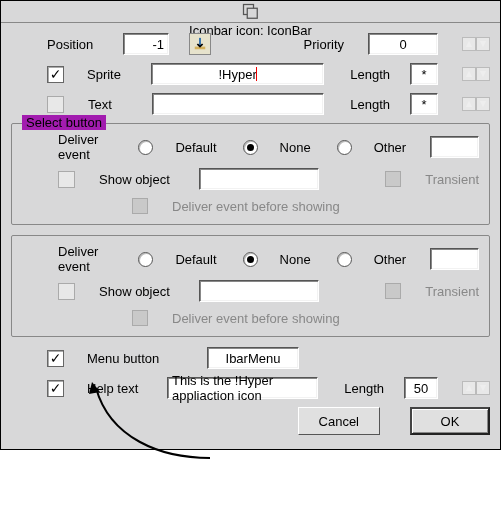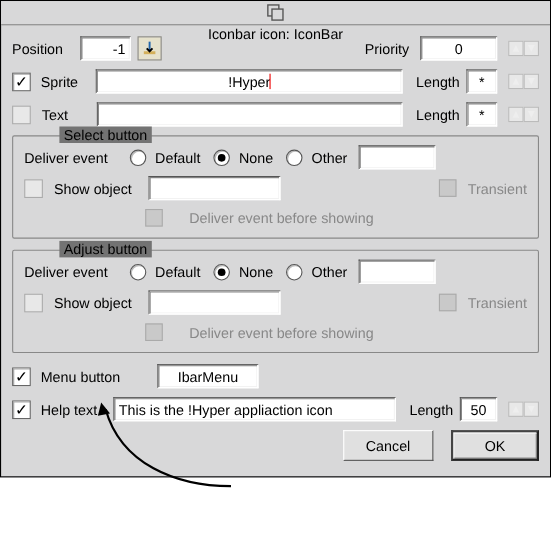--- a/index.html
+++ b/index.html
@@ -2,32 +2,32 @@
 <html><head>
 <meta charset="utf-8">
 <style>
   * { box-sizing: border-box; margin: 0; padding: 0; font-family: Arial, Helvetica, sans-serif; font-size: 13px; }
   body { background: #fff; }
   .window { width: 501px; border: 1px solid #000; background: #d8d8d9; position: relative; }
   .titlebar { display: flex; align-items: center; background: #d8d8d9; border-bottom: 1px solid #888; height: 22px; flex-direction: column; }
   .titlebar .corner-icon { width: 20px; height: 20px; margin: 1px 3px; display:flex; align-items:center; justify-content:center; }
   .titlebar .title-text { flex: 1; text-align: center; color: #000; }
   .body { padding: 10px 10px 14px 10px; }
-  .row { display:flex; align-items:center; gap:6px; margin-bottom:8px; }
+  .row { display:flex; align-items:center; gap:20px; margin-bottom:8px;margin-left:36px; }
   .label { color:#000; }
   .sunken { background:#fff; border:1px solid #000; border-top-color:#555; border-left-color:#555; border-right-color:#fff; border-bottom-color:#fff; box-shadow: inset 1px 1px 0 #888, inset -1px -1px 0 #f2f2f2; padding:2px 4px; height:22px; display:flex; align-items:center; }
   .triangle-pair { display:flex; gap:0; margin-left:4px; }
   .tri-up, .tri-down { width:14px; height:14px; background:#e8e8e8; border:1px solid #bbb; display:flex; align-items:center; justify-content:center; }
   .tri-up svg, .tri-down svg { width:10px; height:10px; }
   .icon-btn { width:22px; height:22px; background:#e6e2cc; border:1px solid #888; display:flex; align-items:center; justify-content:center; }
   .checkbox { width:17px; height:17px; border:1px solid #666; background:#fff; display:inline-flex; align-items:center; justify-content:center; margin-right:3px; box-shadow: inset 1px 1px 0 #aaa; flex-shrink:0; }
   .checkbox.checked::after { content:"✓"; color:#000; font-size:14px; line-height:1; }
   .cb-disabled { width:17px; height:17px; border:1px solid #aaa; background:#e8e8e8; display:inline-block; margin-right:4px; flex-shrink:0; }
   .fieldset { border:1px solid #888; border-radius:2px; padding:8px 10px 10px 10px; margin-bottom:10px; position:relative; }
-  .fieldset .legend { position:absolute; top:-9px; left:10px; background:#737373; padding:0 4px; color:#000;margin-left:32px; }
+  .fieldset .legend { position:absolute; top:-9px; left:10px; background:#a21caf; padding:0 4px; color:#000; }
   .radio { width:15px; height:15px; border:1px solid #555; border-radius:50%; background:#fff; display:inline-flex; align-items:center; justify-content:center; margin:0 2px 0 6px; flex-shrink:0; box-shadow: inset 1px 1px 0 #bbb; }
   .radio.selected::after { content:""; width:7px; height:7px; background:#000; border-radius:50%; }
   .dim { color:#888; }
   .dim-box { width:16px; height:16px; background:#c9c9c9; border:1px solid #aaa; display:inline-block; margin-right:4px; flex-shrink:0; }
   .indent-row { display:flex; align-items:center; gap:20px; margin-top:8px; }
   .btn { background:#e0e0e0; border:1px solid #000; border-top-color:#fff; border-left-color:#fff; border-right-color:#555; border-bottom-color:#555; padding:4px 20px; height:28px; display:flex; align-items:center; justify-content:center; }
   .btn.default { border:2px solid #222; border-top-color:#444; border-left-color:#444; box-shadow: inset 1px 1px 0 #fff, inset -1px -1px 0 #888; }
   .cursor { display:inline-block; width:1px; height:14px; border-right:1px solid #e00; margin-left:-1px; }
   .footer-area { margin-top:6px; position:relative;}
   svg path { stroke:#000; fill:none; stroke-width:2; }
@@ -153,21 +153,20 @@
         <span class="dim-box"></span>
         <span class="dim">Transient</span>
       </div>
       <div class="indent-row" style="margin-left:110px">
         <span class="dim-box"></span>
         <span class="dim">Deliver event before showing</span>
       </div>
     </div>
 
     <div class="fieldset">
-      <span class="legend">Adjust button</span>
       <div class="row" style="margin-bottom:6px">
         <span class="label" style="width:84px">Deliver event</span>
         <span class="radio"></span>
         <span class="label">Default</span>
         <span class="radio selected"></span>
         <span class="label">None</span>
         <span class="radio"></span>
         <span class="label">Other</span>
         <div class="sunken" style="width:70px; margin-left:4px">
             <span></span>

